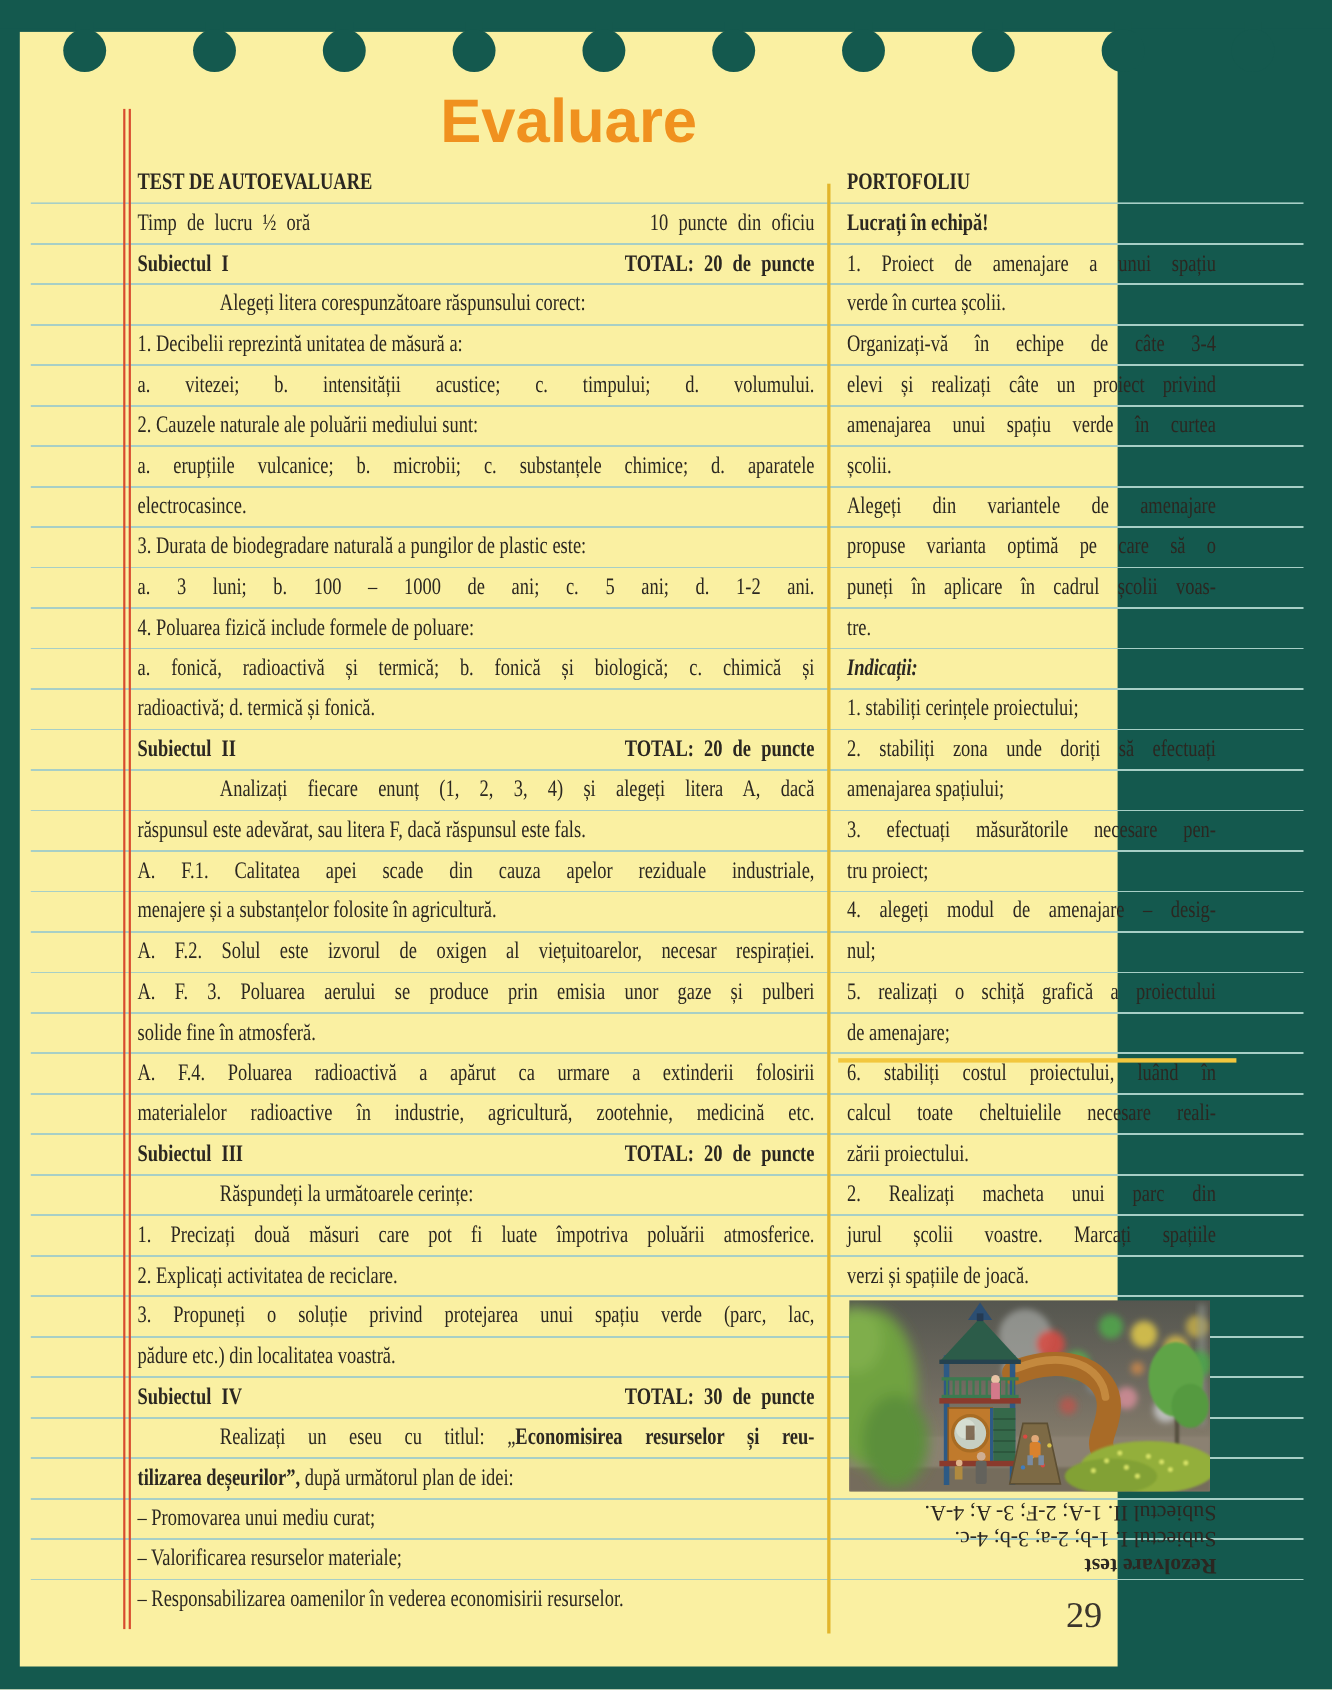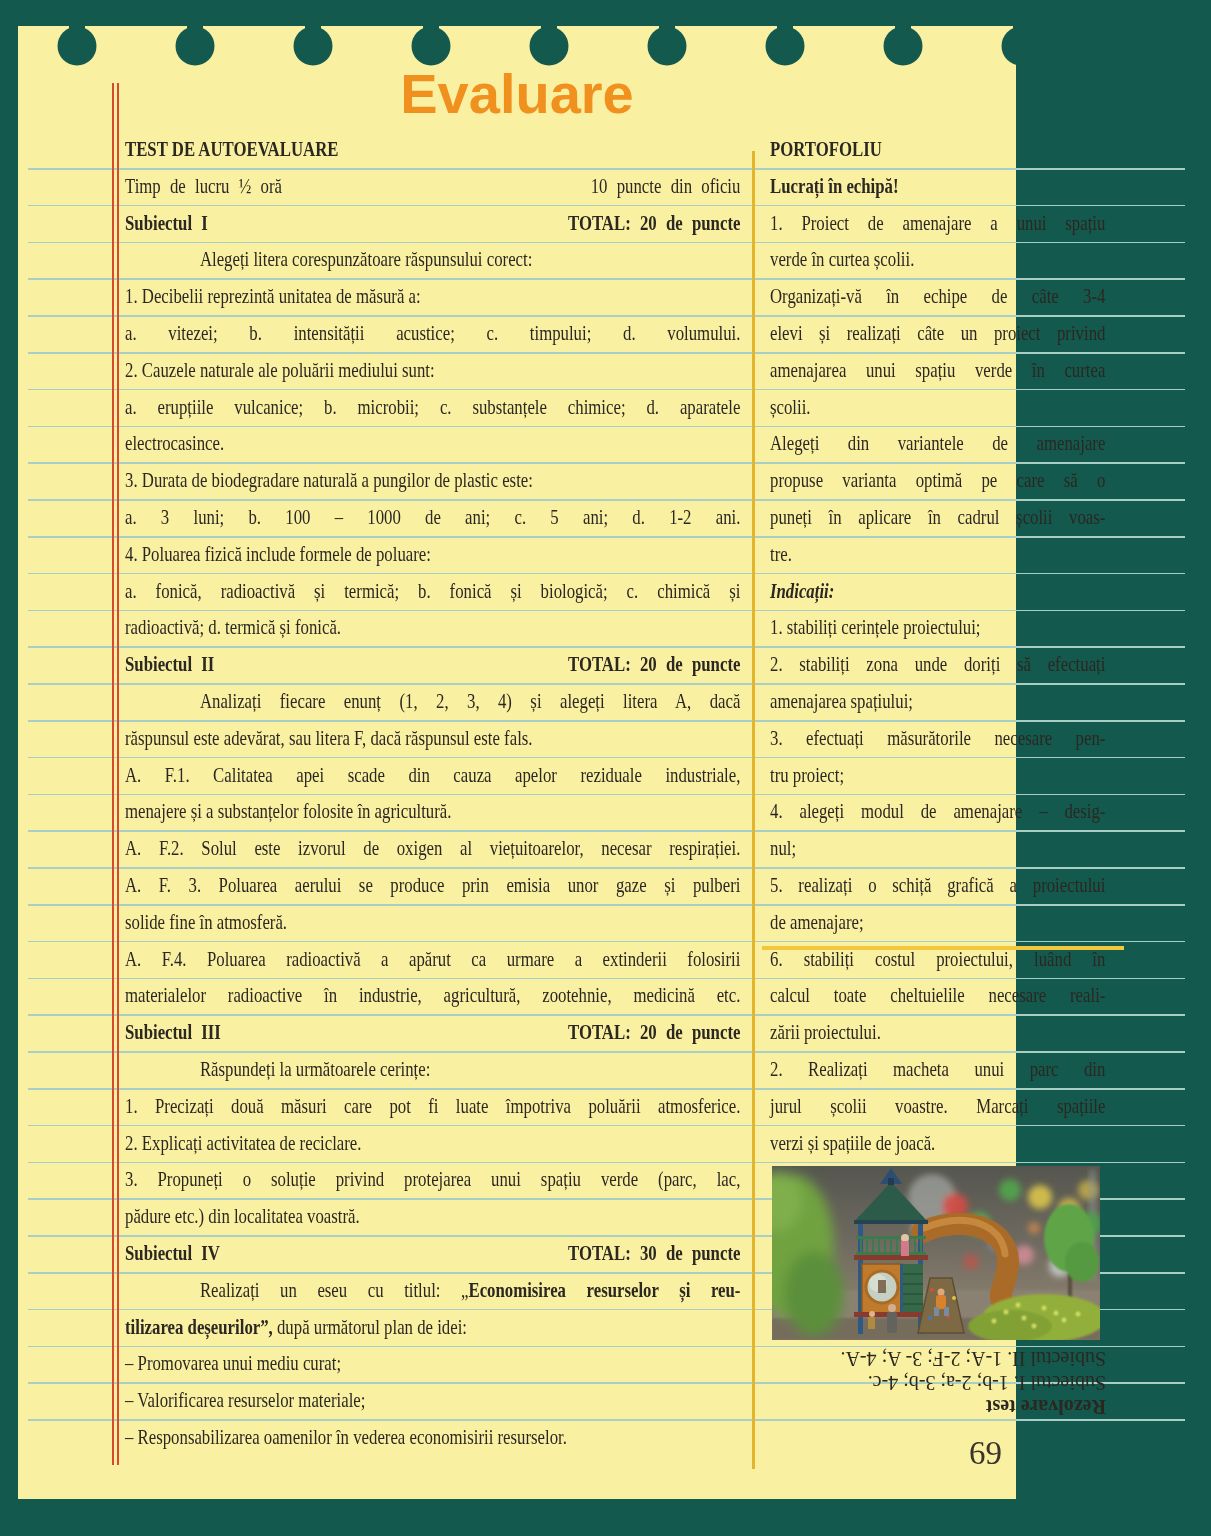--- a/index.html
+++ b/index.html
@@ -1,18 +1,18 @@
 <!DOCTYPE html>
 <html><head>
 <meta charset="utf-8">
 <style>
   html,body{margin:0;padding:0;}
   .stage{position:relative;width:1211px;height:1536px;background:#14594E;overflow:hidden;
          font-family:"Liberation Serif",serif;color:#2B2721;}
-  .paper{position:absolute;left:18px;top:13px;width:998px;height:1486px;background:#FAF0A2;}
+  .paper{position:absolute;left:18px;top:29px;width:998px;height:1486px;background:#FAF0A2;}
   .rules{position:absolute;left:10px;top:155px;width:1157px;height:1255px;
          background:repeating-linear-gradient(to bottom,#A7CFC6 0 1.6px,transparent 1.6px 36.8px);}
   .redline{position:absolute;top:70px;height:1382px;width:2px;background:#D84A2D;}
   .red1{left:94px}.red2{left:99px}
   .divider{position:absolute;left:734px;top:138px;width:3px;height:1318px;background:#E2B52C;}
   .goldline{position:absolute;left:744px;top:933px;width:362px;height:4px;background:#F2C73E;}
   .title{position:absolute;left:0;top:48px;width:100%;margin:0;text-align:center;
          font-family:"Liberation Sans",sans-serif;font-weight:700;font-size:56px;color:#F0911F;}
   .col{position:absolute;top:118px;transform:scaleX(0.78);transform-origin:0 0;font-size:21.5px;}
   .col-left{left:107px;width:789px;}
@@ -236,21 +236,21 @@
         </g>
       </g>
     </svg>
 
     <div class="answers">
       <div class="b">Rezolvare test</div>
       <div>Subiectul I. 1-b; 2-a; 3-b; 4-c.</div>
       <div>Subiectul II. 1-A; 2-F; 3- A; 4-A.</div>
     </div>
 
-    <div class="pagenum">69</div>
+    <div class="pagenum">29</div>
   </div>
 
   <svg class="holes" width="1211" height="90" viewBox="0 0 1211 90">
       <rect x="0" y="0" width="1211" height="26" fill="#14594E"></rect>
       <rect x="69" y="20" width="16" height="14" fill="#14594E"></rect>
       <circle cx="77" cy="46" r="19.5" fill="#14594E"></circle>
       <rect x="187" y="20" width="16" height="14" fill="#14594E"></rect>
       <circle cx="195" cy="46" r="19.5" fill="#14594E"></circle>
       <rect x="305" y="20" width="16" height="14" fill="#14594E"></rect>
       <circle cx="313" cy="46" r="19.5" fill="#14594E"></circle>

